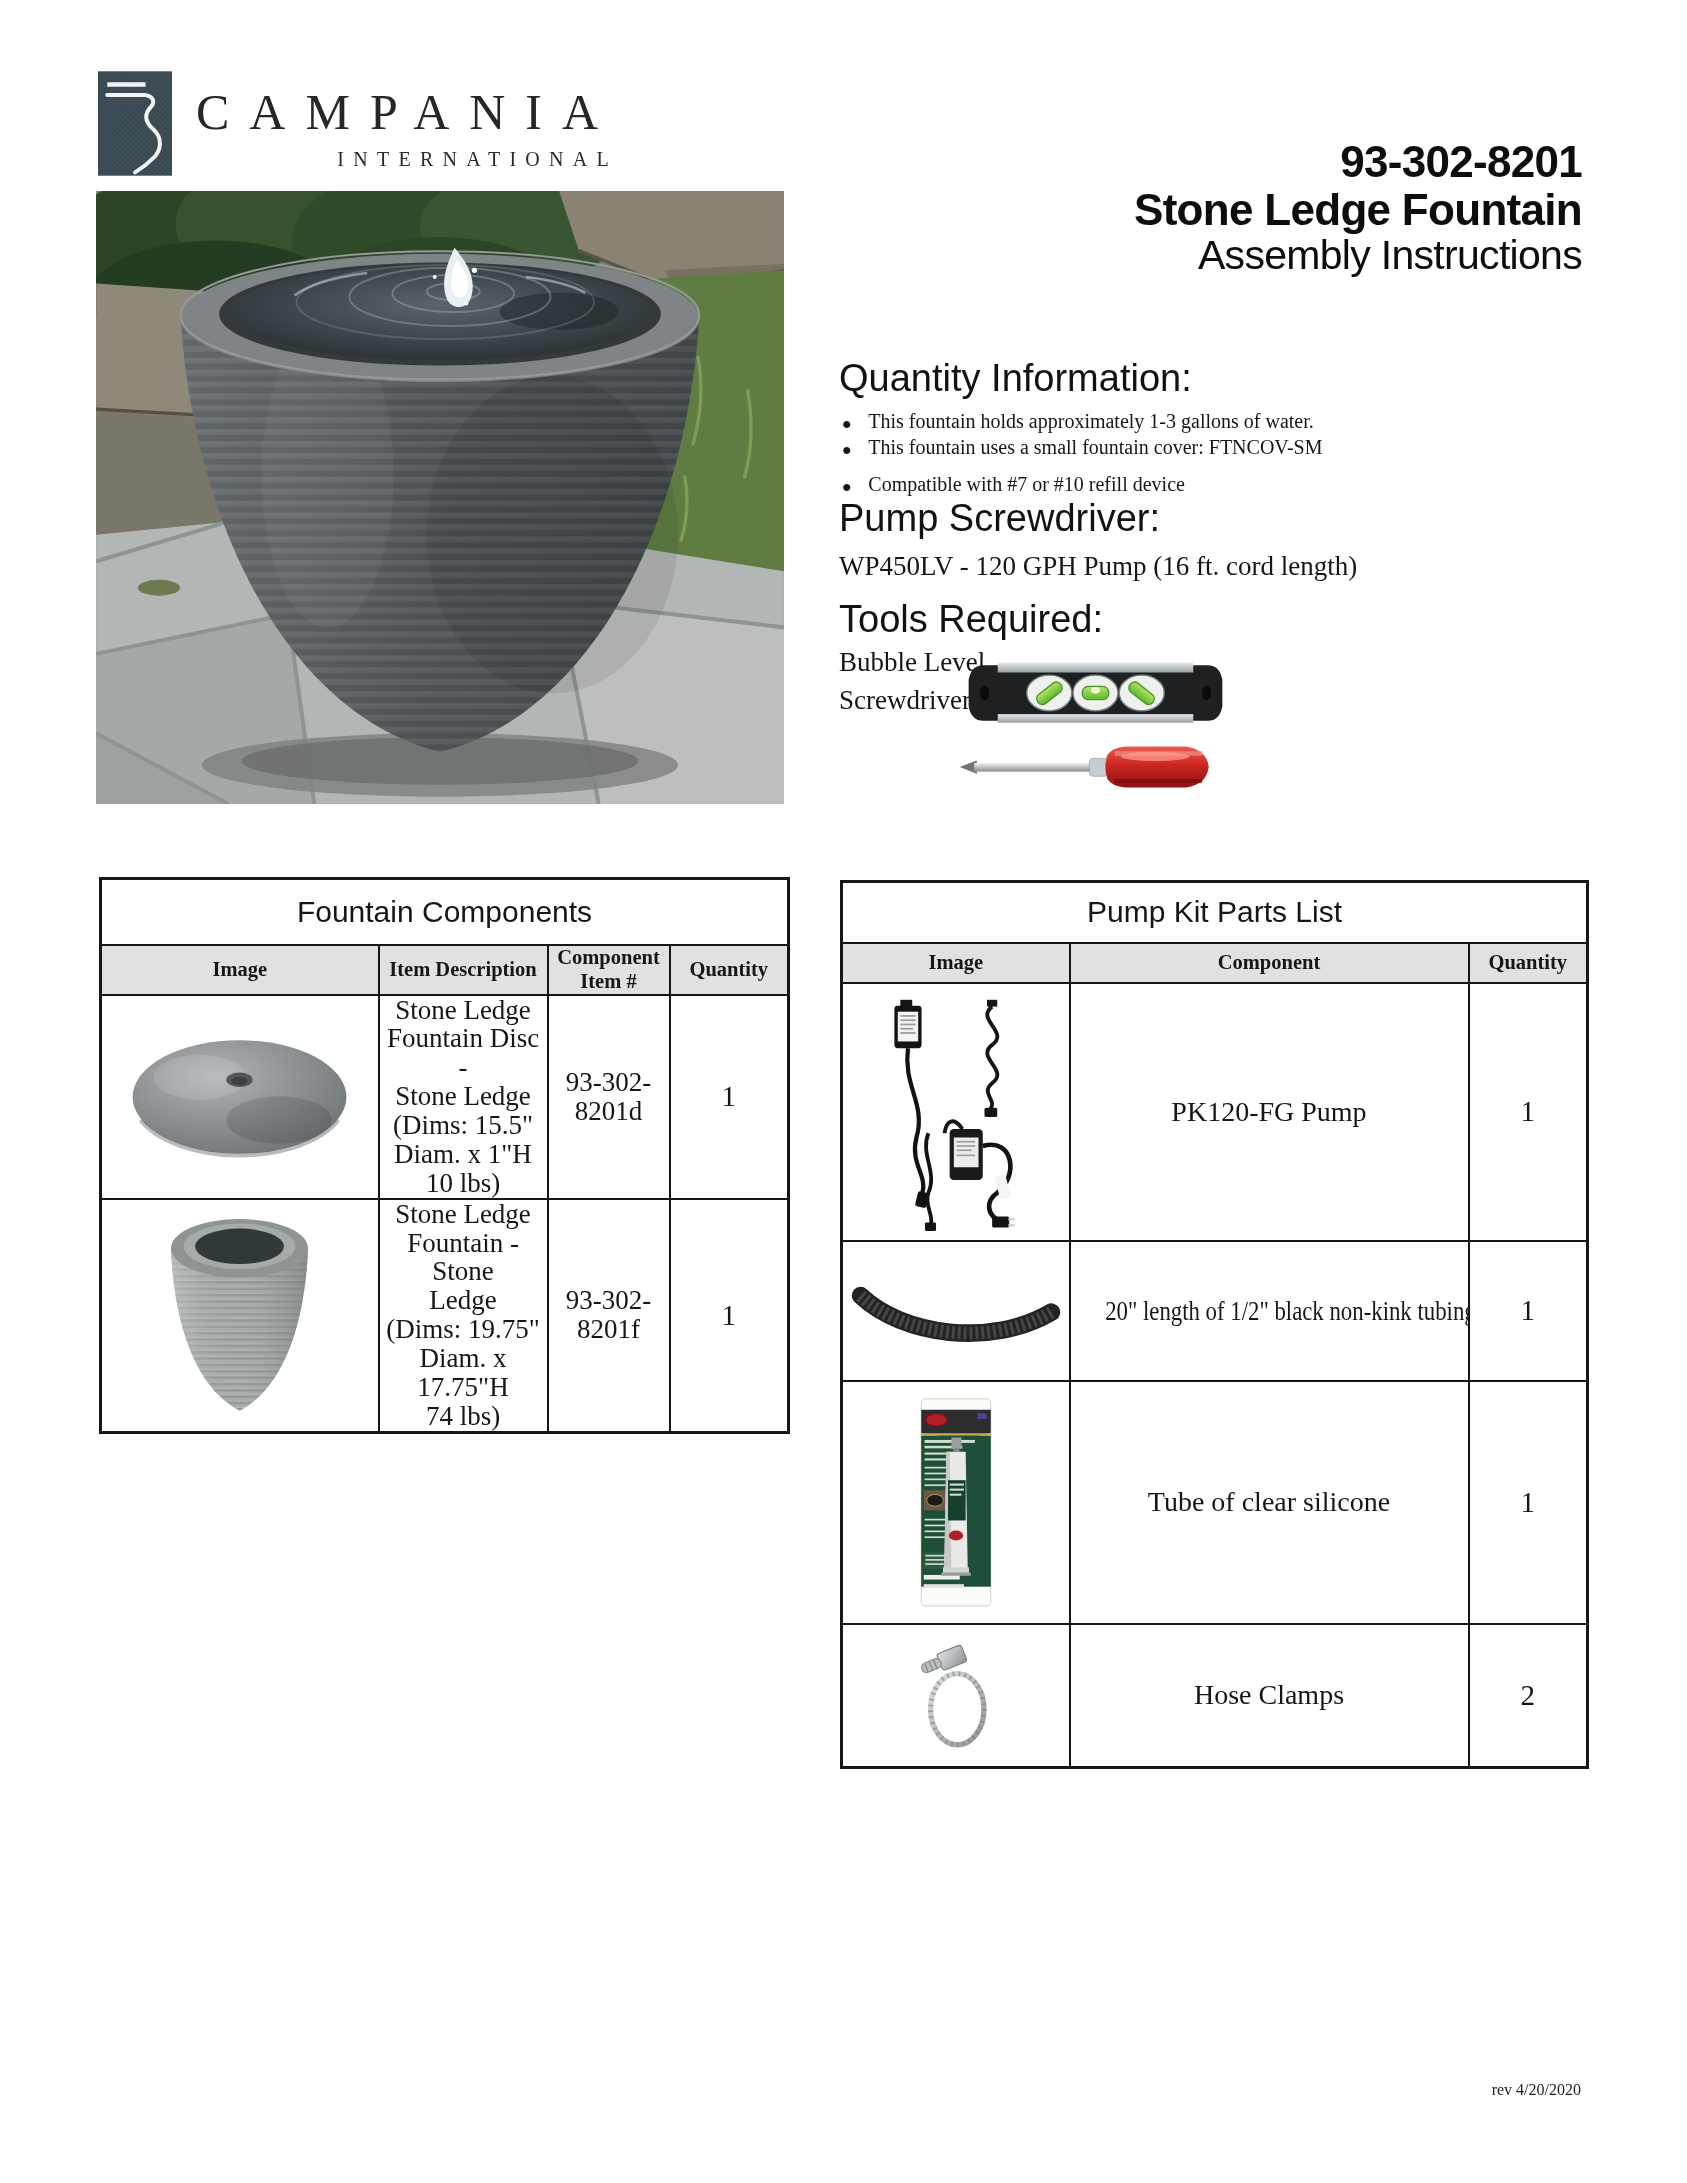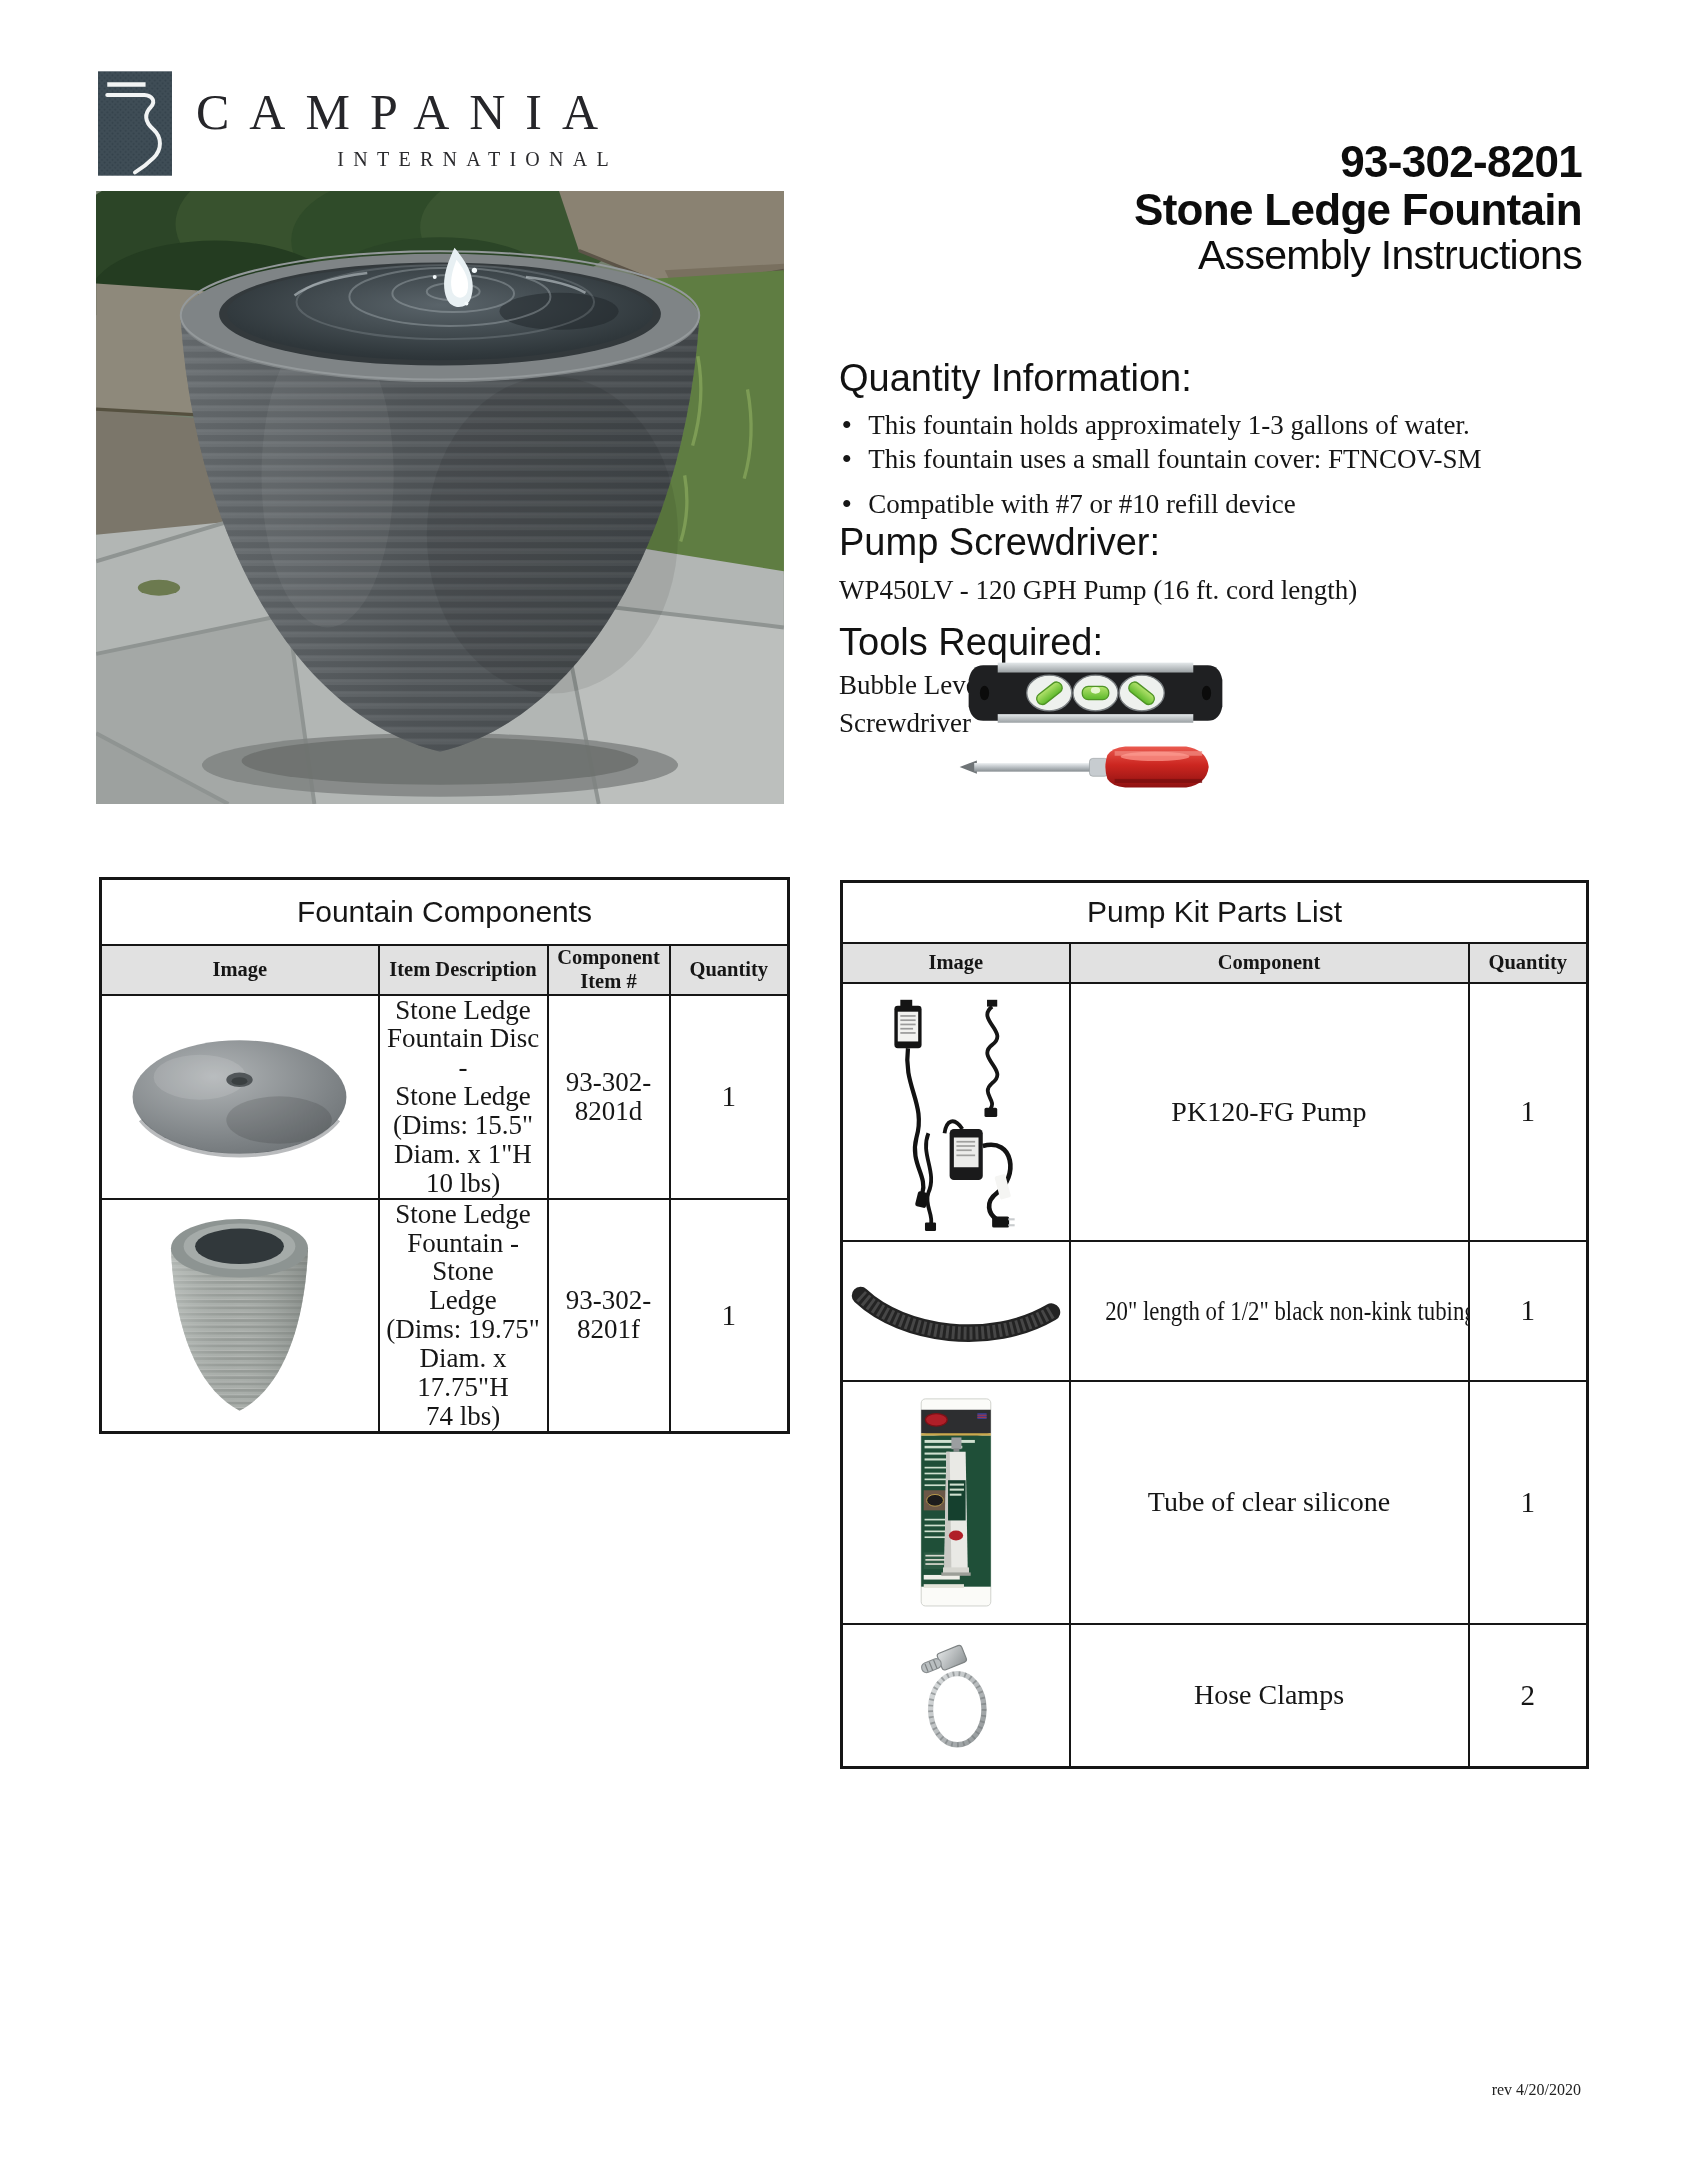--- a/index.html
+++ b/index.html
@@ -21,21 +21,21 @@
 
   
   .photo { position:absolute; left:96px; top:191px; width:688px; height:613px; }
   .photo svg { display:block; }
 
   
   .info { position:absolute; left:839px; top:357px; width:754px; }
   .h2 { font-family:"Liberation Sans", sans-serif; font-size:38px; font-weight:400;
         color:#121212; margin:0; line-height:1.15; }
   .bullets { list-style:none; margin:9.3px 0 0 1.3px; padding:0; }
-  .bullets li { position:relative; font-size:27px; line-height:1.12; padding-left:28px; margin-top:4px; }
+  .bullets li { position:relative; font-size:20px; line-height:1.12; padding-left:28px; margin-top:4px; }
   .bullets li.gap { margin-top:14.6px; }
   .bullets li::before { content:"\2022"; position:absolute; left:1.3px; top:-2px; font-size:30px; }
   .pump-h  { margin-top:1.3px; }
   .pump-text { font-size:27px; margin:10.6px 0 0; line-height:1.12; }
   .tools-h { margin-top:16px; }
   .tool-name { font-size:27px; margin:0; line-height:1.12; }
   .tool-name.first { margin-top:5.3px; }
   .tool-name.second { margin-top:8px; }
   .level-img { position:absolute; left:124px; top:299px; width:265px; height:74px; }
   .screw-img { position:absolute; left:114px; top:382px; width:265px; height:56px; }

